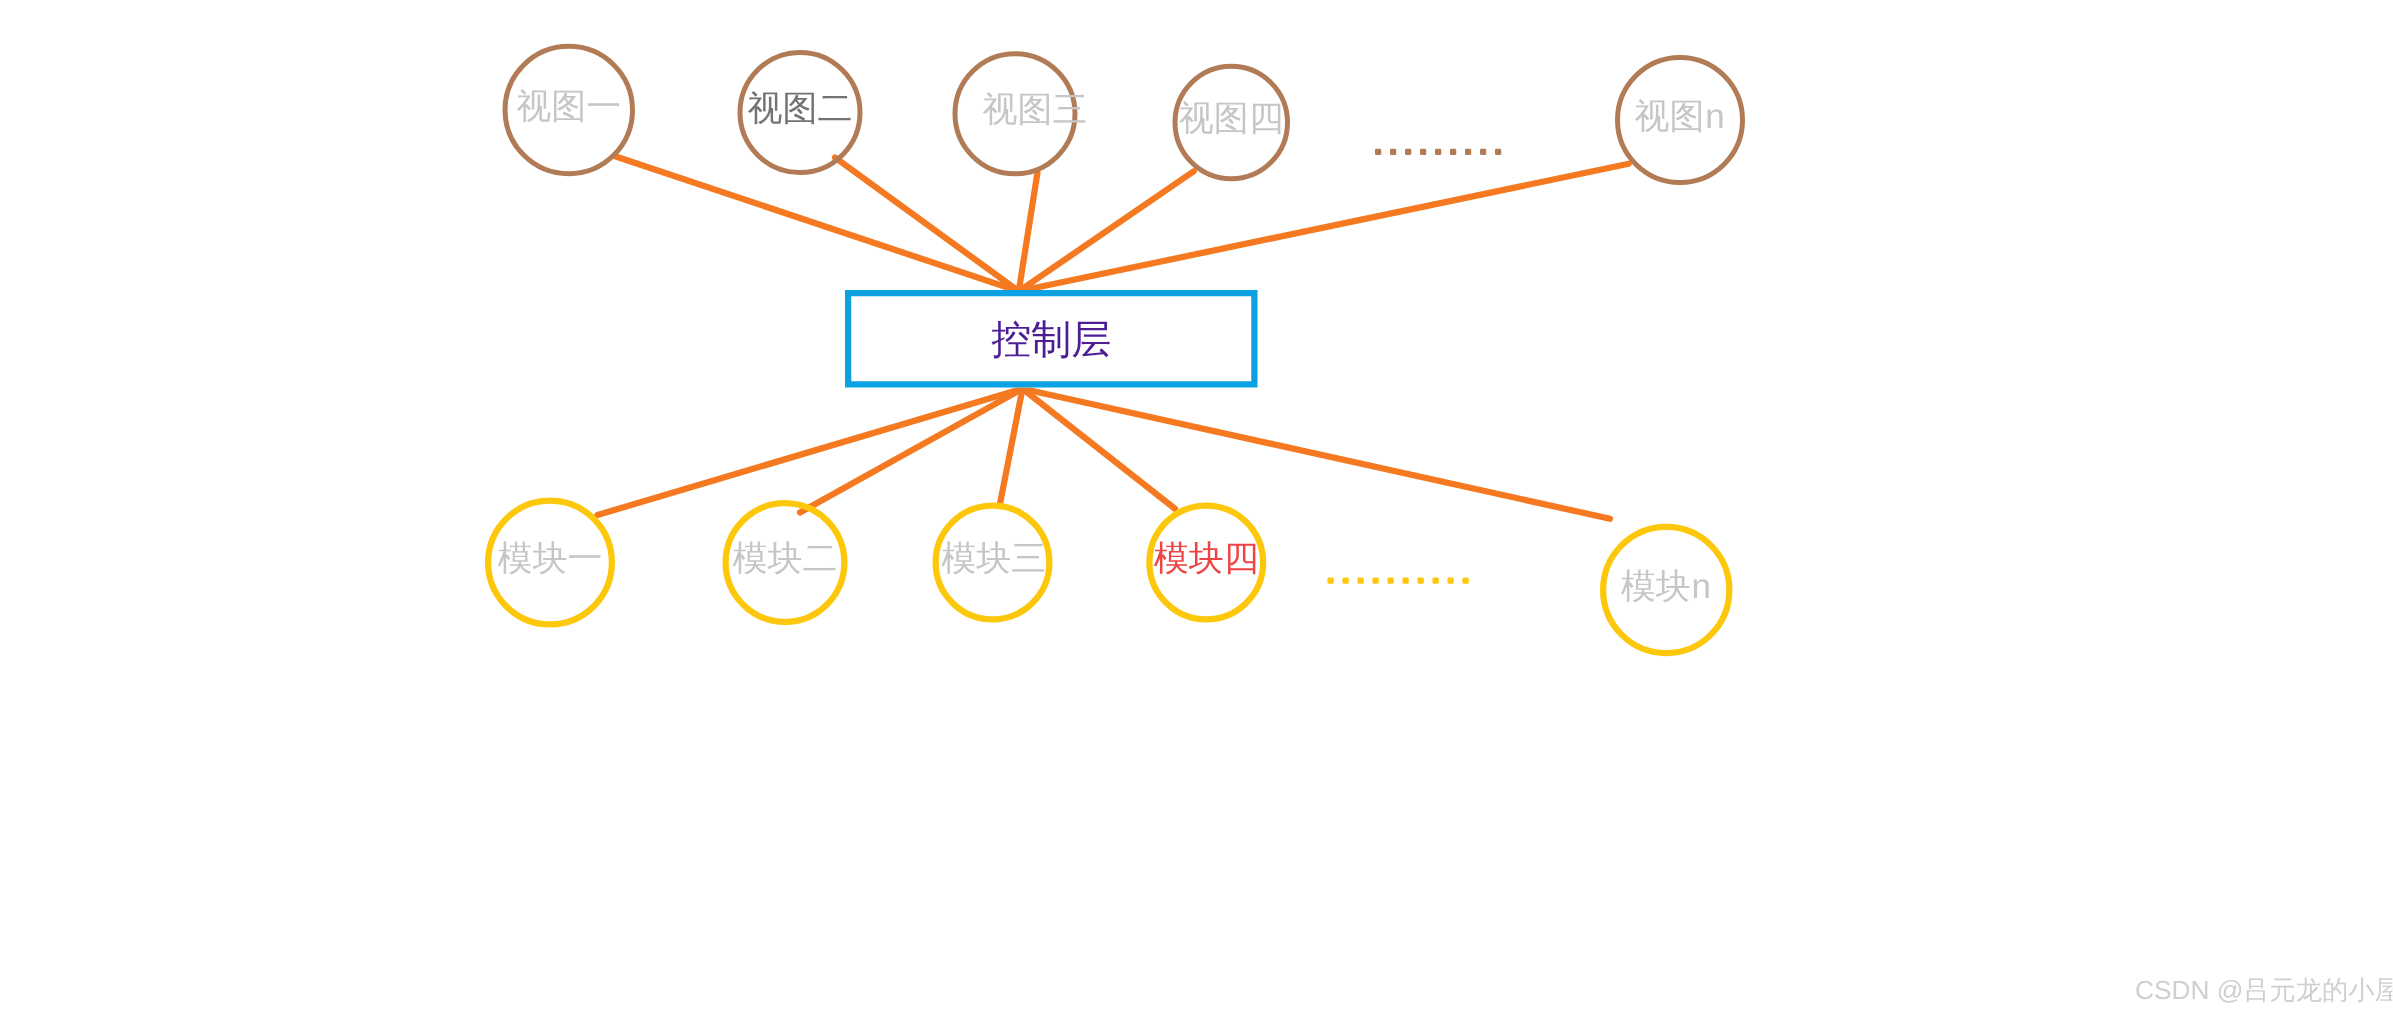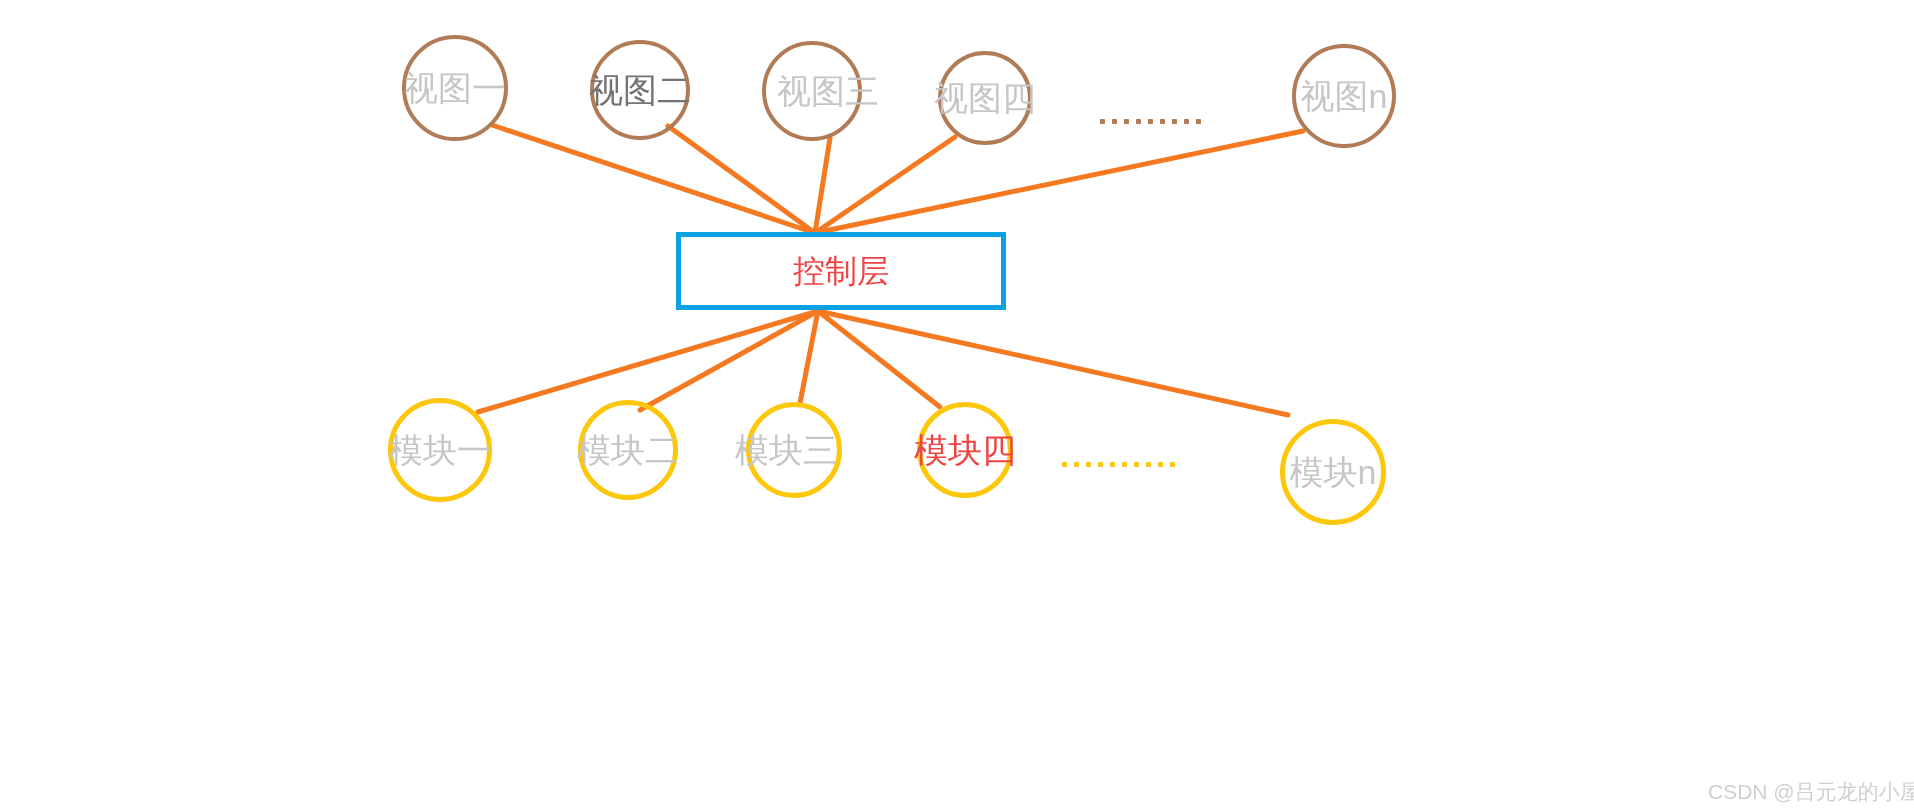--- a/index.html
+++ b/index.html
@@ -29,25 +29,25 @@
     position: absolute;
     border-radius: 50%;
     box-sizing: border-box;
     display: flex;
     align-items: center;
     justify-content: center;
     background: transparent;
   }
   .node-label {
     color: #c6c6c6;
-    font-size: 34px;
+    font-size: 28px;
     line-height: 1;
     letter-spacing: 0px;
     white-space: nowrap;
-    font-family: Liberation Sans, sans-serif;
+    font-family: Liberation Mono, monospace;
   }
   .view-node {
     border: 4px solid #b07b55;
   }
   .module-node {
     border: 5px solid #c2410c;
   }
   .control-box {
     position: absolute;
     box-sizing: border-box;
@@ -96,21 +96,21 @@
       <line x1="955" y1="137" x2="815" y2="233" stroke="#f47920" stroke-width="5" stroke-linecap="round"></line>
       <line x1="1303" y1="131" x2="815" y2="233" stroke="#f47920" stroke-width="5" stroke-linecap="round"></line>
       <line x1="478" y1="412" x2="818" y2="311" stroke="#f47920" stroke-width="5" stroke-linecap="round"></line>
       <line x1="640" y1="410" x2="818" y2="311" stroke="#f47920" stroke-width="5" stroke-linecap="round"></line>
       <line x1="800" y1="403" x2="818" y2="311" stroke="#f47920" stroke-width="5" stroke-linecap="round"></line>
       <line x1="940" y1="407" x2="818" y2="311" stroke="#f47920" stroke-width="5" stroke-linecap="round"></line>
       <line x1="1288" y1="415" x2="818" y2="311" stroke="#f47920" stroke-width="5" stroke-linecap="round"></line>
     </svg>
 
   <div class="control-box" id="control-box" style="left: 676px; top: 232px; width: 330px; height: 78px; border-color: rgb(11, 161, 226);">
-    <span class="control-label" style="color: #ef4444; font-family: Liberation Serif, serif;">控制层</span>
+    <span class="control-label" style="color: #4c1d95; font-family: Liberation Serif, serif;">控制层</span>
   </div>
 
   <div id="view-nodes">
       <div class="node view-node" style="left: 402px; top: 35px; width: 106px; height: 106px; border-color: rgb(176, 123, 85);">
         <span class="node-label" style="color: rgb(198, 198, 198);">视图一</span>
       </div>
       <div class="node view-node" style="left: 590px; top: 40px; width: 100px; height: 100px; border-color: rgb(176, 123, 85);">
         <span class="node-label" style="color: #737373;">视图二</span>
       </div>
       <div class="node view-node" style="left: 762px; top: 41px; width: 100px; height: 100px; border-color: rgb(176, 123, 85);">

